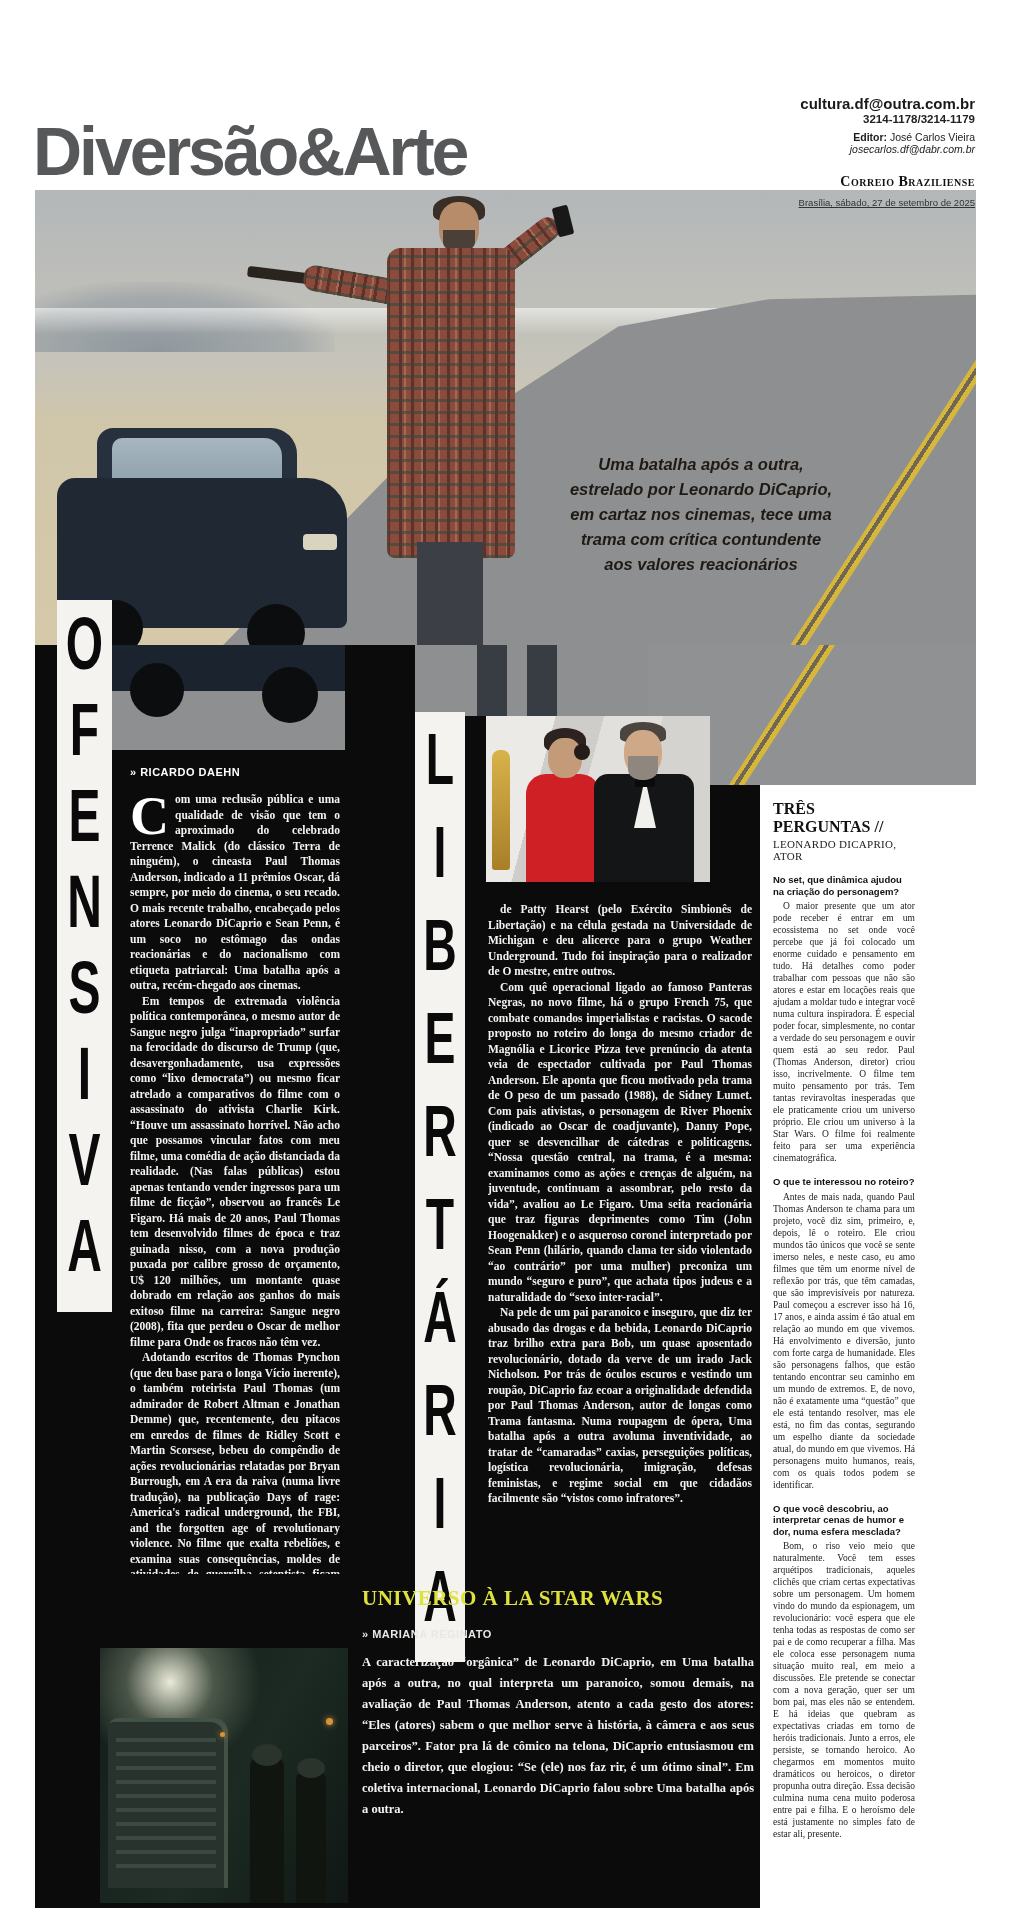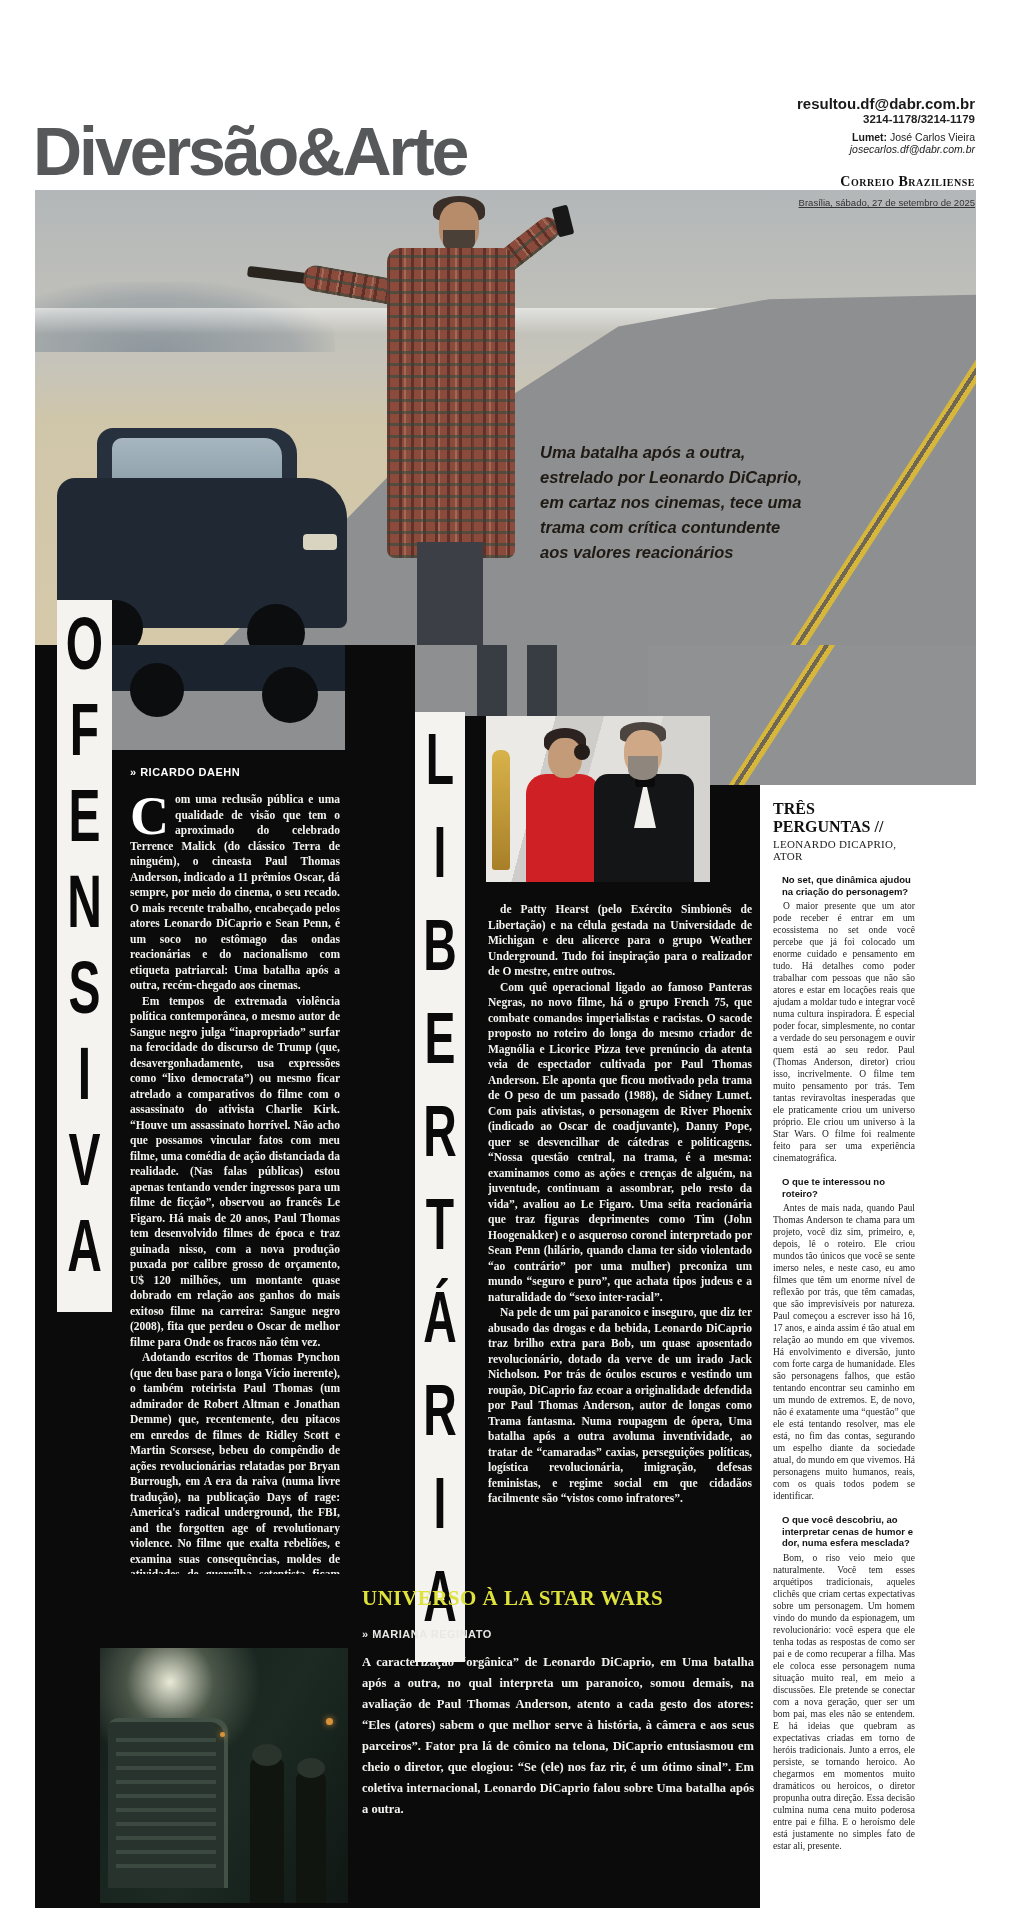--- a/index.html
+++ b/index.html
@@ -49,22 +49,22 @@
   #manHead{left:404px;top:12px;width:40px;height:48px;background:#b78c6a;border-radius:45% 45% 40% 40%;}
   #manHair{left:398px;top:6px;width:52px;height:26px;background:#3a2f28;border-radius:50% 50% 30% 30%;}
   #manBeard{left:408px;top:40px;width:32px;height:22px;background:#4a4038;border-radius:0 0 45% 45%;}
   #manBody{left:352px;top:58px;width:128px;height:310px;border-radius:14px 14px 8px 8px;}
   #armR{left:268px;top:82px;width:100px;height:26px;transform:rotate(10deg);border-radius:12px;}
   #armL{left:452px;top:44px;width:78px;height:24px;transform:rotate(-38deg);border-radius:12px;}
   #rifle{left:212px;top:86px;width:168px;height:11px;background:#2a241f;transform:rotate(7deg);border-radius:3px;}
   #phone{left:520px;top:16px;width:16px;height:30px;background:#181818;transform:rotate(-14deg);border-radius:3px;}
   #pants{left:382px;top:352px;width:66px;height:103px;background:#3c4046;}
   
-  #cap{left:505px;top:250px;width:322px;color:#201a14;
-       font:italic bold 16.5px "Liberation Sans",sans-serif;line-height:25px;}
+  #cap{left:505px;top:262px;width:322px;color:#201a14;
+       font:italic bold 16.5px "Liberation Sans",sans-serif;line-height:25px;text-align:center;}
 
   
   #carExt{left:112px;top:645px;width:233px;height:105px;background:#8d8f90;overflow:hidden;z-index:2;}
   #carExtBody{left:0;top:0;width:233px;height:46px;background:#1b242e;}
   #carExtW1{left:18px;top:18px;width:54px;height:54px;background:#0b0d0f;border-radius:50%;}
   #carExtW2{left:150px;top:22px;width:56px;height:56px;background:#0b0d0f;border-radius:50%;}
   #legsExt{left:415px;top:645px;width:233px;height:71px;background:#8d8f90;overflow:hidden;z-index:2;}
   .leg{top:0;width:30px;height:71px;background:#383d43;}
   #roadExt{left:648px;top:645px;width:328px;height:140px;background:#8f9192;overflow:hidden;z-index:2;}
   #ylineExt{left:108px;top:-30px;width:13px;height:260px;transform:rotate(33deg);
@@ -101,21 +101,21 @@
   #mHair{left:134px;top:6px;width:46px;height:20px;background:#4c443e;border-radius:50% 50% 20% 20%;}
   #mBeard{left:142px;top:40px;width:30px;height:24px;background:#8f877e;border-radius:0 0 45% 45%;}
   #mTux{left:108px;top:58px;width:100px;height:108px;background:#141517;border-radius:14px 14px 0 0;}
   #mShirt{left:148px;top:62px;width:22px;height:50px;background:#f2f0ec;clip-path:polygon(50% 0,100% 100%,0 100%);}
   #mTie{left:149px;top:62px;width:20px;height:9px;background:#0a0a0a;border-radius:3px;}
 
   
   #ivw{left:773px;top:800px;width:142px;height:1108px;overflow:hidden;color:#1c1c1c;z-index:4;}
   #ivwTitle{font:bold 16px "Liberation Serif",serif;color:#111;}
   #ivwSub{font:11px "Liberation Serif",serif;letter-spacing:.3px;margin-top:2px;color:#222;}
-  .q{font:bold 9.5px "Liberation Sans",sans-serif;line-height:11.5px;margin:12px 0 3px 9px;color:#111;}
+  .q{font:bold 9.5px "Liberation Sans",sans-serif;line-height:11.5px;margin:12px 0 3px 0;color:#111;}
   .a{font:9.5px "Liberation Serif",serif;line-height:12px;text-align:justify;text-indent:10px;color:#222;margin:0;}
 
   
   #boxTitle{left:362px;top:1586px;font:bold 21px "Liberation Serif",serif;color:#dfe13c;
             letter-spacing:.5px;z-index:4;text-align:right;}
   #byline2{left:362px;top:1628px;color:#e8e8e4;font:bold 11px "Liberation Sans",sans-serif;
            letter-spacing:.5px;z-index:4;}
   #boxBody{left:362px;top:1652px;width:392px;height:230px;color:#f3f3f0;overflow:hidden;
            font:bold 12.5px "Liberation Serif",serif;line-height:21px;text-align:justify;z-index:4;}
 
@@ -132,24 +132,24 @@
   .helmet{background:#2a332c;border-radius:50%;}
   .amber{background:#d8923a;border-radius:50%;box-shadow:0 0 6px #d8923a;}
 </style>
 </head>
 <body>
 
 <div id="page">
 
   <div id="masthead" class="abs">Diversão&amp;Arte</div>
   <div id="hdr" class="abs">
-    <div class="email">resultou.df@dabr.com.br</div>
+    <div class="email">cultura.df@outra.com.br</div>
     <div class="phones">3214-1178/3214-1179</div>
     <div class="ed">
-      <b>Lumet:</b>
+      <b>Editor:</b>
       <span>José Carlos Vieira</span>
     </div>
     <div class="edmail">josecarlos.df@dabr.com.br</div>
     <div class="paper">Correio Braziliense</div>
     <div class="date">Brasília, sábado, 27 de setembro de 2025</div>
   </div>
 
   <div id="blackCenter" class="abs"></div>
   <div id="blackPatch" class="abs"></div>
 

